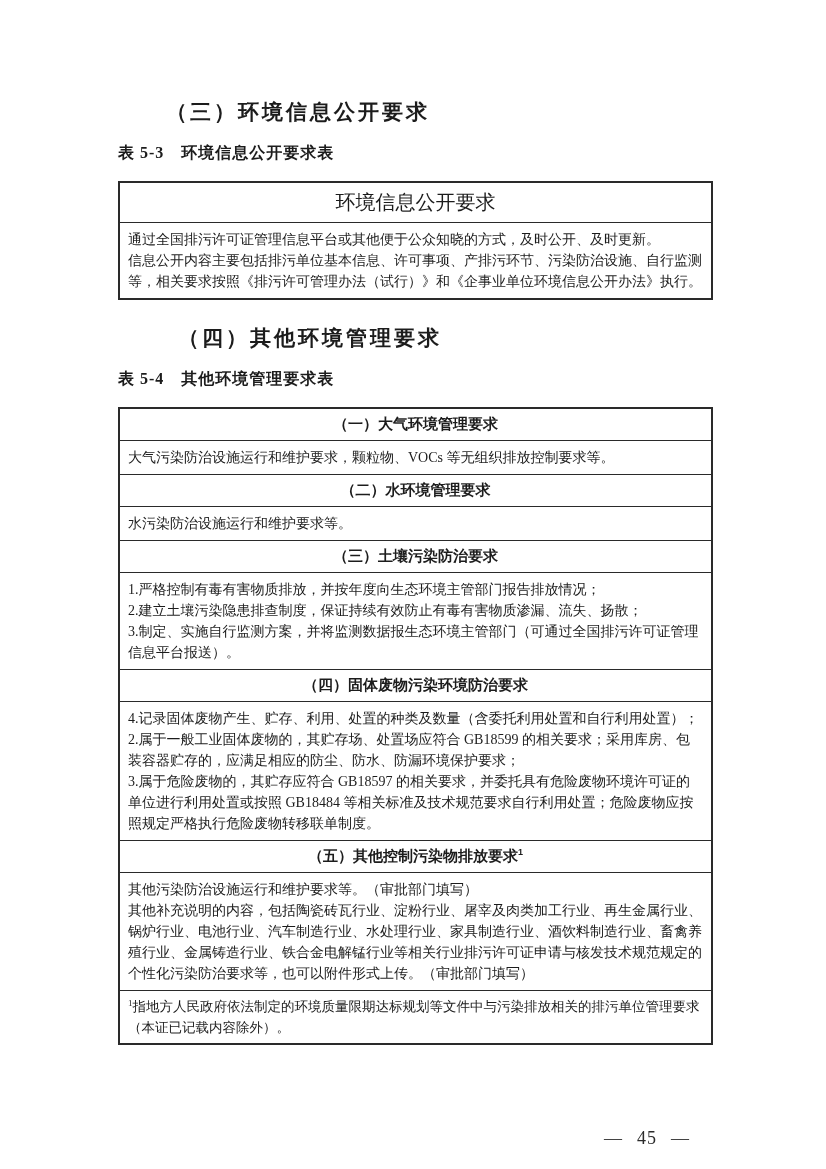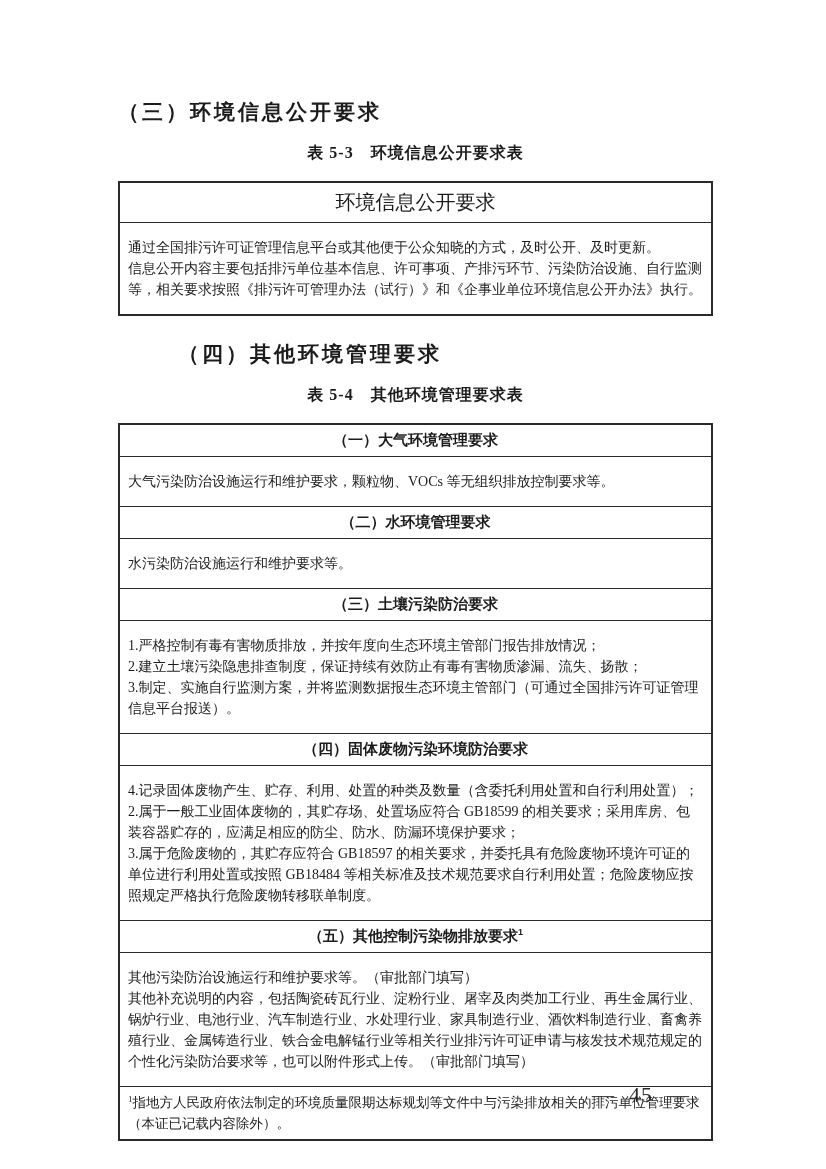--- a/index.html
+++ b/index.html
@@ -21,24 +21,23 @@
     width: 595px;
   }
   .main-heading {
     margin: 0;
     padding: 0;
     font-size: 21px;
     font-weight: bold;
     letter-spacing: 3px;
     font-family: "Liberation Serif", "DejaVu Serif", serif;
   }
-  .heading-3 { margin-top: 98px; }
+  .heading-3 { margin-top: 98px; margin-left: 48px; }
   .heading-4 { margin-top: 24px; margin-left: 60px; }
   .table-caption {
-    text-align: center;
     font-weight: bold;
     font-size: 16px;
     margin-top: 17px;
     letter-spacing: 1px;
   }
   table.doc-table {
     width: 100%;
     border-collapse: collapse;
     border: 2px solid #2a2a2a;
     margin-top: 17px;
@@ -57,36 +56,36 @@
   td.section-header {
     text-align: center;
     font-family: "Liberation Sans", "DejaVu Sans", sans-serif;
     font-weight: bold;
     font-size: 15px;
     padding: 6px 8px;
   }
   td.body-cell {
     font-size: 14px;
     line-height: 21px;
-    padding: 14px 8px;
+    padding: 6px 8px;
     text-align: left;
   }
   td.body-cell p { margin: 0; }
   td.footnote-cell {
     font-size: 13.5px;
     line-height: 21px;
     padding: 5px 8px;
   }
   td.footnote-cell p { margin: 0; }
   sup { font-size: 9px; line-height: 0; }
   .page-number {
     position: absolute;
-    top: 1082px;
+    top: 1128px;
     right: 122px;
-    font-size: 22px;
+    font-size: 18px;
     color: #2a2a2a;
     letter-spacing: 1px;
   }
   .page-number .dash { margin: 0 14px; color: #3a3a3a; }
 </style>
 </head>
 <body>
 
 <div class="page">
   <div class="content">

